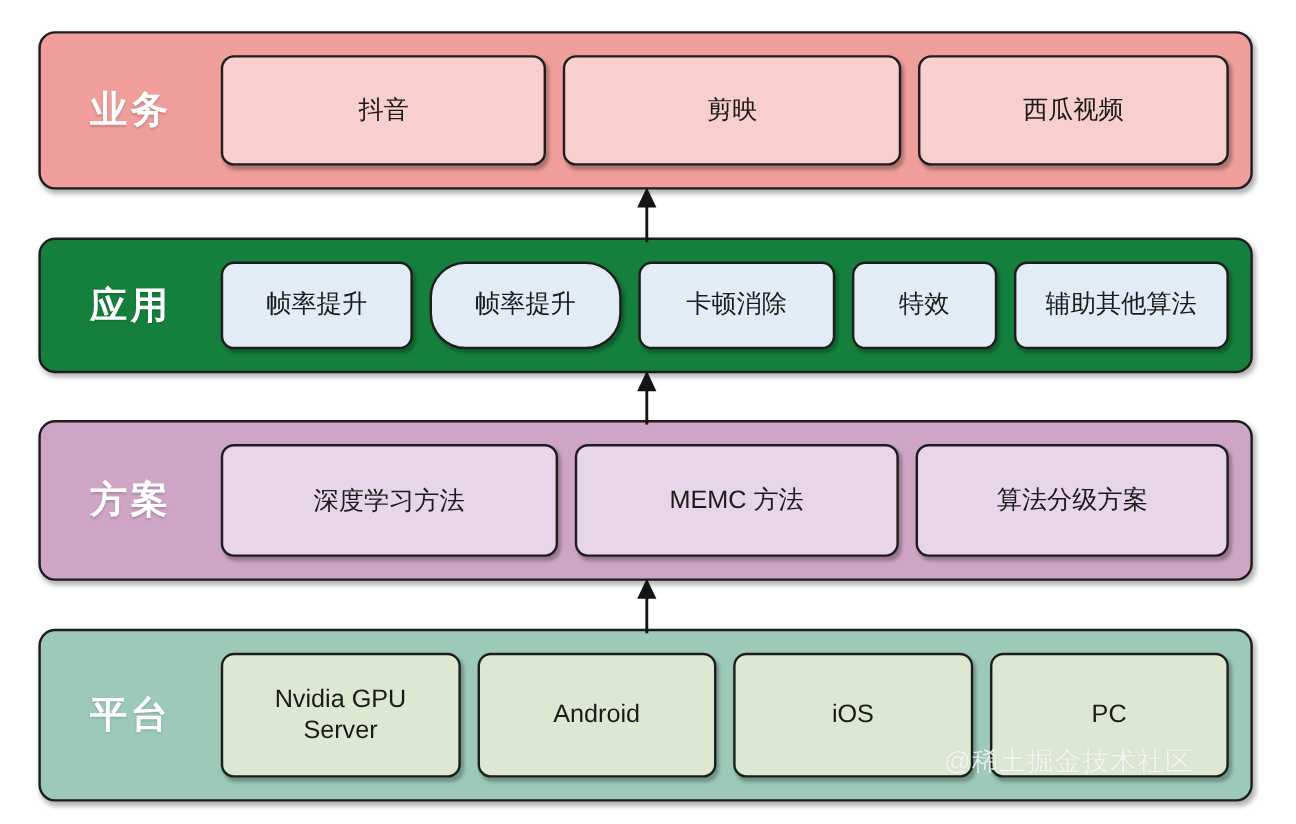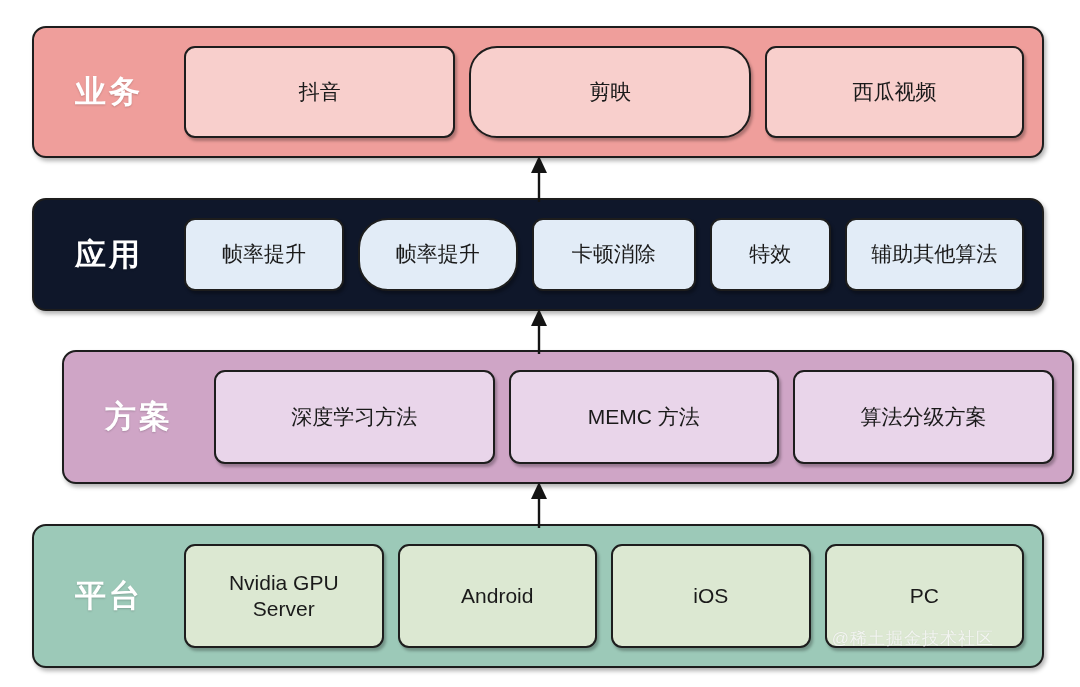--- a/index.html
+++ b/index.html
@@ -80,32 +80,32 @@
     line-height: 1.25;
     padding: 4px 8px;
     white-space: pre-line;
     user-select: none;
   }
 
   
   .layer.business    { background: #ef9e9b; }
   .layer.business    .card { background: #f8cfcc; }
 
-  .layer.application { background: #0f172a; }
+  .layer.application { background: #15803d; }
   .layer.application .card { background: #e2ecf7; }
 
-  .layer.solution    { background: #cfa5c6; margin-left: 30px; }
+  .layer.solution    { background: #cfa5c6; }
   .layer.solution    .card { background: #e9d5ea; }
 
   .layer.platform    { background: #9cc9b8; }
   .layer.platform    .card { background: #dce8d2; }
 
   
   .layer.business .cards .card:nth-child(1) { flex-grow: 1.02; }
-  .layer.business .cards .card:nth-child(2) { flex-grow: 1.06; border-radius: 28px; }
+  .layer.business .cards .card:nth-child(2) { flex-grow: 1.06; }
   .layer.business .cards .card:nth-child(3) { flex-grow: 0.97; }
 
   .layer.application .cards .card:nth-child(1) { flex-grow: 1.00; }
   .layer.application .cards .card:nth-child(2) { flex-grow: 1.00; border-radius: 30px; }
   .layer.application .cards .card:nth-child(3) { flex-grow: 1.03; }
   .layer.application .cards .card:nth-child(4) { flex-grow: 0.72; }
   .layer.application .cards .card:nth-child(5) { flex-grow: 1.14; }
 
   .layer.solution .cards .card:nth-child(1) { flex-grow: 1.06; font-family: Liberation Serif, serif; }
   .layer.solution .cards .card:nth-child(2) { flex-grow: 1.02; }
@@ -125,21 +125,21 @@
   }
   .arrow.a1 { top: 156px; height: 46px; }
   .arrow.a2 { top: 309px; height: 45px; }
   .arrow.a3 { top: 482px; height: 46px; }
 
   
   .watermark {
     position: absolute;
     right: 48px;
     bottom: 16px;
-    font-size: 17px;
+    font-size: 22px;
     color: rgba(255,255,255,0.78);
     letter-spacing: 1px;
     user-select: none;
     text-shadow: 0 0 1px rgba(0,0,0,0.12);
   }
 </style>
 </head>
 <body>
 
 <div id="diagram">

